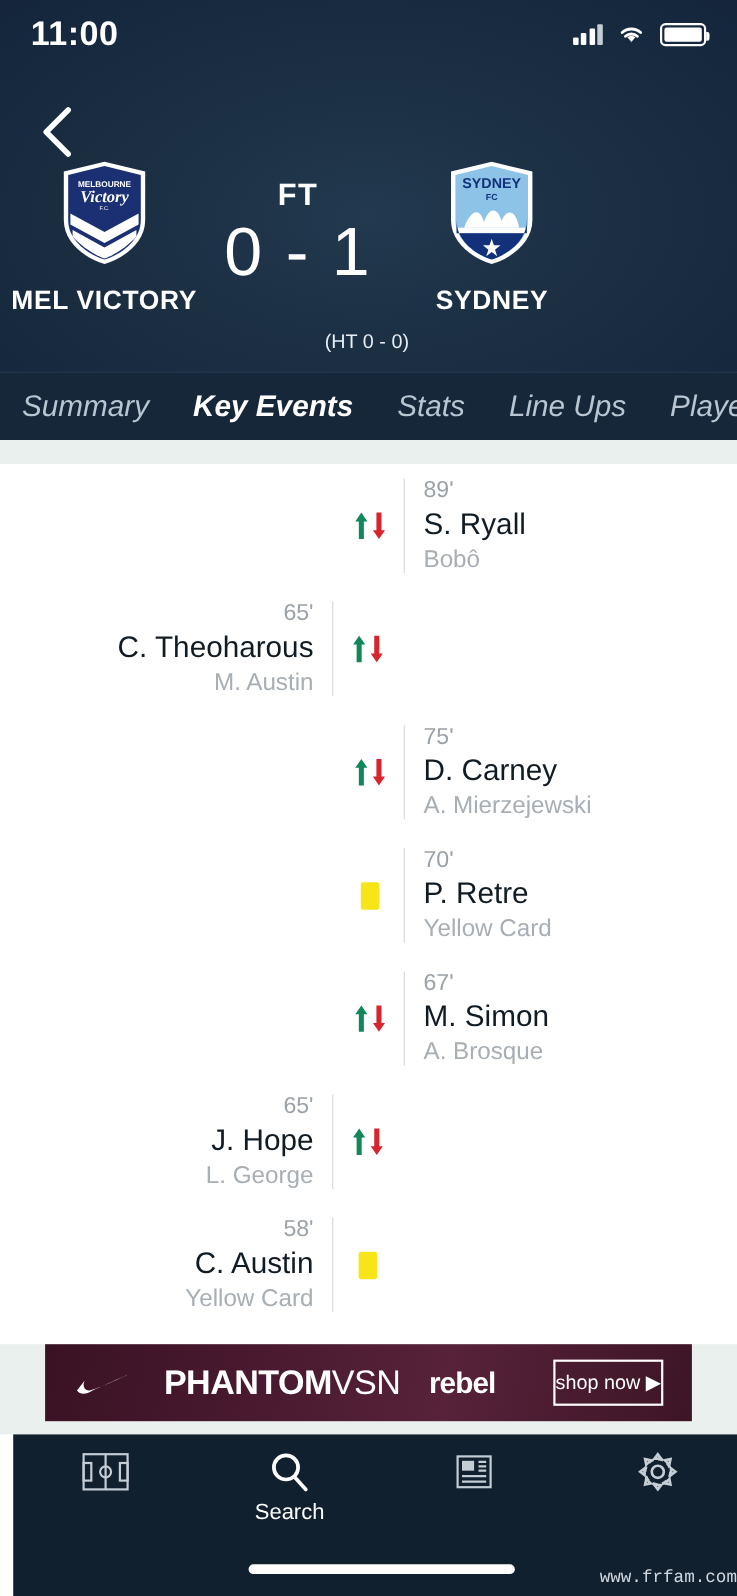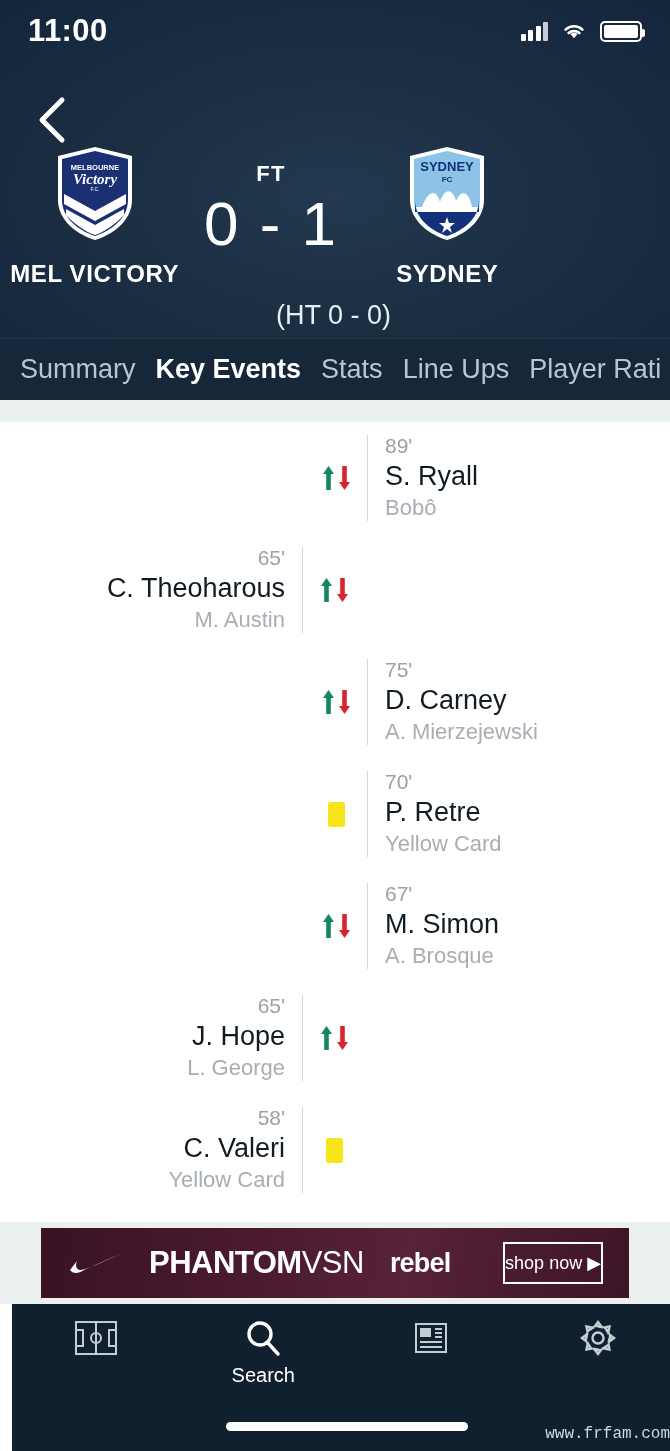--- a/index.html
+++ b/index.html
@@ -46,32 +46,32 @@
     position:absolute; top:145px; left:0; width:542px;
     display:flex; align-items:flex-start; justify-content:center;
   }
   .team { width:232px; display:flex; flex-direction:column; align-items:center; }
   .crest { width:82px; height:97px; position:relative; }
   .team-name {
     margin-top:18px; color:#ffffff; font-size:24px; font-weight:600;
     letter-spacing:0.6px; white-space:nowrap;
   }
   .score-col { width:200px; display:flex; flex-direction:column; align-items:center; padding-top:16px; }
-  .ft { color:#ffffff; font-size:22px; font-weight:700; letter-spacing:1.4px; }
+  .ft { color:#ffffff; font-size:28px; font-weight:700; letter-spacing:1.4px; }
   .score { color:#ffffff; font-size:62px; font-weight:400; letter-spacing:2px; margin-top:6px; line-height:1; }
-  .ht { position:absolute; top:300px; left:0; width:667px; text-align:center; color:#e8eef4; font-size:27px; }
+  .ht { position:absolute; top:300px; left:0; width:667px; text-align:center; color:#e8eef4; font-size:18px; }
 
   
   .tabbar {
     position:absolute; top:338px; left:0; width:670px; height:62px;
     background:#152738; display:flex; align-items:center; overflow:hidden;
     border-top:1px solid #23384c;
   }
   .tab {
-    color:#b9c6d2; font-size:27px; white-space:nowrap; padding:0 10px; cursor:pointer;
+    color:#b9c6d2; font-size:27px; white-space:nowrap; padding:0 20px; cursor:pointer;font-style:italic;
   }
   .tab:first-child { padding-left:20px; }
   .tab.active { color:#ffffff; font-weight:600; }
 
   .subband { position:absolute; top:400px; left:0; width:670px; height:22px; background:#eaf0ee; }
 
   
   .events {
     position:absolute; top:422px; left:0; width:670px; height:800px;
     background:#ffffff; overflow:hidden;
@@ -97,21 +97,21 @@
   .ev-min { color:#9aa1a7; font-size:21px; line-height:1.25; }
   .ev-player { color:#111b24; font-size:27px; line-height:1.3; }
   .ev-detail { color:#a7aeb4; font-size:22px; line-height:1.3; }
 
   .sub-icon { display:flex; align-items:center; gap:1px; }
   .ycard { width:17px; height:25px; background:#f7e51a; border-radius:2.5px; }
 
   
   .adwrap {
     position:absolute; top:1222px; left:0; width:670px; height:82px;
-    background:#eaf0ee; display:flex; align-items:center; justify-content:center;
+    background:#eaf0ee; display:flex; align-items:flex-start; justify-content:center;
   }
   .ad {
     width:588px; height:70px;
     background:linear-gradient(100deg,#3a1224 0%,#4a1a30 35%,#57223a 62%,#3d1526 100%);
     display:flex; align-items:center; padding:0 26px; gap:26px; cursor:pointer;
     position:relative; overflow:hidden;
   }
   .ad-phantom { color:#fff; font-size:31px; font-weight:700; letter-spacing:-0.5px; white-space:nowrap; }
   .ad-phantom .vsn { font-weight:300; }
   .ad-rebel { color:#fff; font-size:27px; font-weight:700; letter-spacing:-0.8px; }
@@ -341,21 +341,21 @@
       </div>
     </div>
 
     <div class="event left">
       <div class="ev-inner">
         <div class="ev-icon">
           <div class="ycard"></div>
         </div>
         <div class="ev-text">
           <div class="ev-min">58'</div>
-          <div class="ev-player">C. Valeri</div>
+          <div class="ev-player">C. Austin</div>
           <div class="ev-detail">Yellow Card</div>
         </div>
       </div>
     </div>
 
   </div>
 
   <div class="adwrap">
     <div class="ad">
       <svg width="56" height="24" viewBox="0 0 56 24">

